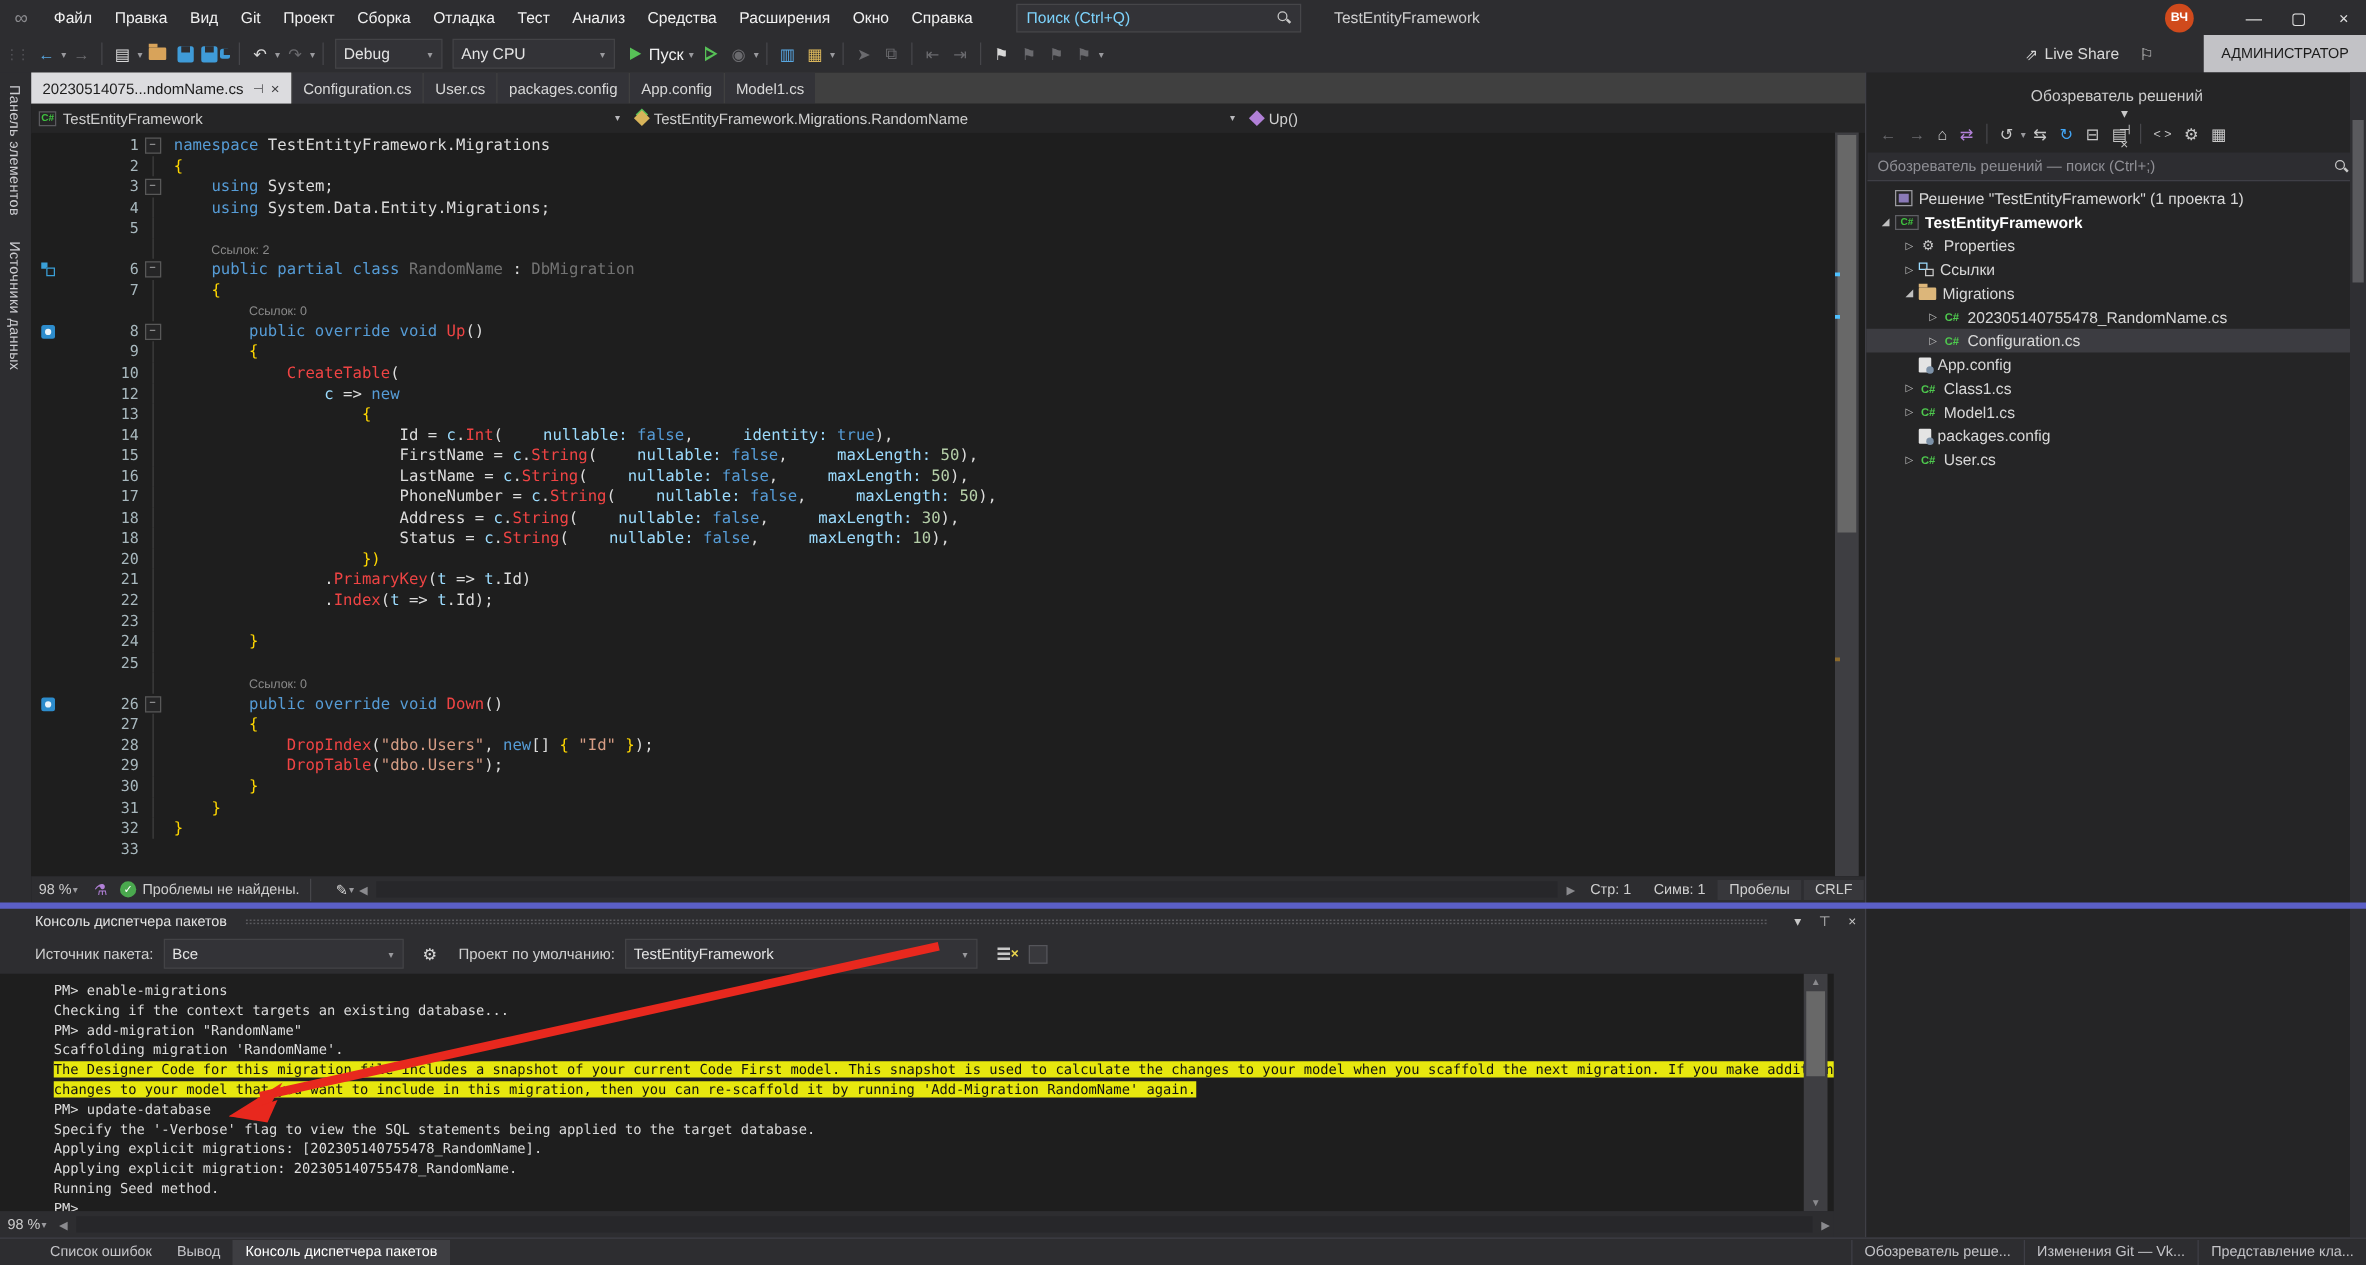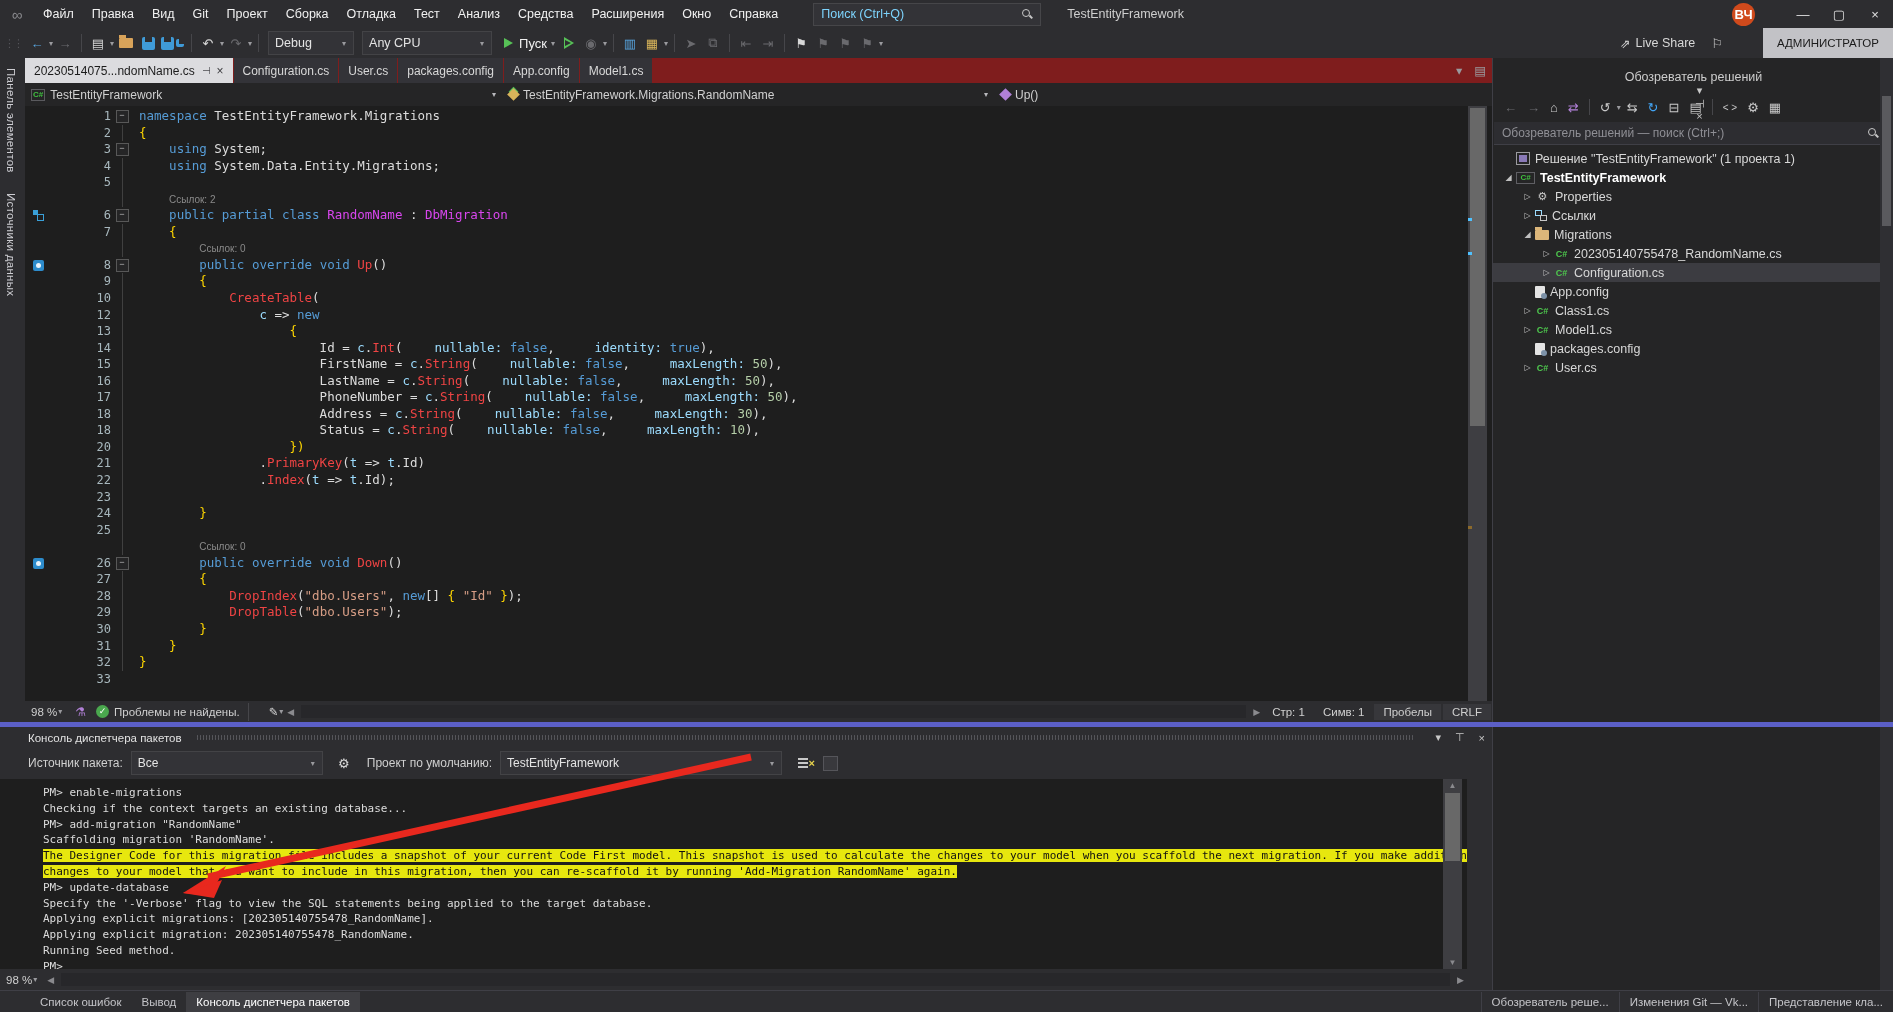--- a/index.html
+++ b/index.html
@@ -7,21 +7,21 @@
   #stage{position:absolute;inset:0;width:1893px;height:1012px;background:#2d2d30;color:#d4d4d4;font-size:12.5px;}
 
   
   #titlebar{position:absolute;left:0;top:0;width:1893px;height:28px;background:#2d2d30;display:flex;align-items:center;}
   #vslogo{width:34px;text-align:center;color:#8a8a8e;font-size:15px;}
   .menu-item{padding:0 9px;line-height:28px;color:#f1f1f1;cursor:default;}
   #qsearch{margin-left:26px;width:212px;height:21px;background:#333337;border:1px solid #464649;
     display:flex;align-items:center;justify-content:space-between;padding:0 7px;color:#7dd3fc;}
   #win-title{margin-left:26px;color:#cfcfcf;}
   #tb-right{margin-left:auto;display:flex;align-items:center;height:28px;}
-  #avatar{width:23px;height:23px;border-radius:50%;background:#d04a1c;color:#fff;font-size:13px;font-weight:bold;
+  #avatar{width:23px;height:23px;border-radius:50%;background:#d04a1c;color:#fff;font-size:10px;font-weight:bold;
     display:flex;align-items:center;justify-content:center;margin-right:30px;}
   .winbtn{width:36px;height:28px;display:flex;align-items:center;justify-content:center;color:#e0e0e0;font-size:13px;}
 
   
   #toolbar{position:absolute;left:0;top:28px;width:1893px;height:30px;background:#2d2d30;display:flex;align-items:center;}
   .tico{display:inline-flex;align-items:center;justify-content:center;min-width:18px;height:22px;margin:0 2px;
     color:#d8d8d8;font-size:13px;}
   .tico.dim{color:#6a6a6e;}
   .tico.blue{color:#58a6e0;}
   .caret{color:#9a9a9e;font-size:8px;margin:0 1px;}
@@ -41,21 +41,21 @@
   #admin-btn{height:30px;background:#c2c2c6;color:#1b1b1b;display:flex;align-items:center;padding:0 14px;font-size:11.5px;margin-left:18px;}
   #liveshare{display:flex;align-items:center;color:#d8d8d8;margin-right:16px;}
   #feedback-ico{color:#c8c8c8;margin-right:22px;font-size:13px;}
 
   
   #leftstrip{position:absolute;left:0;top:58px;width:25px;height:932px;background:#2d2d30;}
   .vtab{writing-mode:vertical-rl;color:#cdcdd2;font-size:11.5px;padding:10px 5px;letter-spacing:.3px;}
 
   
   #editorcol{position:absolute;left:25px;top:58px;width:1467px;height:664px;background:#1e1e1e;}
-  #tabstrip{position:absolute;left:0;top:0;width:1467px;height:25px;background:#7f1d1d;display:flex;}
+  #tabstrip{position:absolute;left:0;top:0;width:1467px;height:25px;background:#404040;display:flex;flex-direction:column;}
   .tab{height:25px;background:#333338;color:#d8d8d8;display:flex;align-items:center;padding:0 9px;margin-right:1px;font-size:12px;white-space:nowrap;}
   .tab.active{background:#dcdcdf;color:#1b1b1b;}
   .tab .pinico{display:inline-block;transform:rotate(90deg);color:#4d4d50;font-size:10px;margin-left:7px;}
   .tab .closeico{color:#3d3d40;margin-left:6px;font-size:12px;}
   #tabstrip-extra{margin-left:auto;display:flex;align-items:center;color:#9a9a9e;}
   #tabstrip-extra span{margin:0 6px;}
 
   #breadcrumb{position:absolute;left:0;top:25px;width:1467px;height:23px;background:#252526;border-bottom:1px solid #303034;display:flex;font-size:12px;color:#d0d0d0;}
   .bseg{position:relative;display:flex;align-items:center;padding-left:6px;}
   .bseg .bcaret{position:absolute;right:7px;color:#b8b8bc;font-size:8px;}
@@ -69,21 +69,21 @@
   #codearea{position:absolute;left:0;top:48px;width:1467px;height:595px;overflow:hidden;background:#1e1e1e;}
   #code{padding-top:2px;}
   .crow{display:flex;height:16.55px;align-items:stretch;}
   .gcol{width:26px;display:flex;align-items:center;justify-content:center;}
   .lnum{width:60px;text-align:right;color:#a8b8be;font-family:"DejaVu Sans Mono",monospace;font-size:12px;line-height:16.55px;padding-right:0;}
   .fcol{width:22px;display:flex;align-items:center;justify-content:center;position:relative;}
   .foldbox{width:11px;height:11px;border:1px solid #585858;background:#252526;color:#bdbdbd;font-size:9px;line-height:9px;text-align:center;}
   .foldline{width:1px;height:100%;background:#404040;}
   .ctext{margin:0 0 0 6px;font-family:"DejaVu Sans Mono",monospace;font-size:12.5px;line-height:16.55px;white-space:pre;}
   .lens{font-family:"Liberation Sans",sans-serif;font-size:10px;color:#8a8a8a;line-height:16.55px;display:inline-block;}
-  .tk-k{color:#569cd6;} .tk-t{color:#d946ef;} .tk-m{color:#ef4444;} .tk-s{color:#d69d85;}
+  .tk-k{color:#569cd6;} .tk-t{color:#737373;} .tk-m{color:#ef4444;} .tk-s{color:#d69d85;}
   .tk-n{color:#b5cea8;} .tk-p{color:#dcdcdc;} .tk-a{color:#9cdcfe;margin-left:32px;} .tk-v{color:#9cdcfe;} .tk-b{color:#ffd700;}
   .glyph-cls{width:11px;height:11px;position:relative;}
   .glyph-cls::before{content:"";position:absolute;left:0;top:0;width:5px;height:5px;background:#3aa0d8;}
   .glyph-cls::after{content:"";position:absolute;right:0;bottom:0;width:5px;height:5px;border:1px solid #3aa0d8;background:#1e1e1e;}
   .glyph-mth{width:11px;height:11px;background:#2d8ccc;position:relative;border-radius:2px;}
   .glyph-mth::after{content:"";position:absolute;left:3px;top:3px;width:5px;height:5px;border-radius:50%;background:#eaf4fb;}
 
   
   #escroll{position:absolute;left:1443px;top:48px;width:19px;height:595px;background:#3e3e42;}
   #escroll .thumb{position:absolute;left:2px;top:2px;width:15px;height:318px;background:#686868;}

